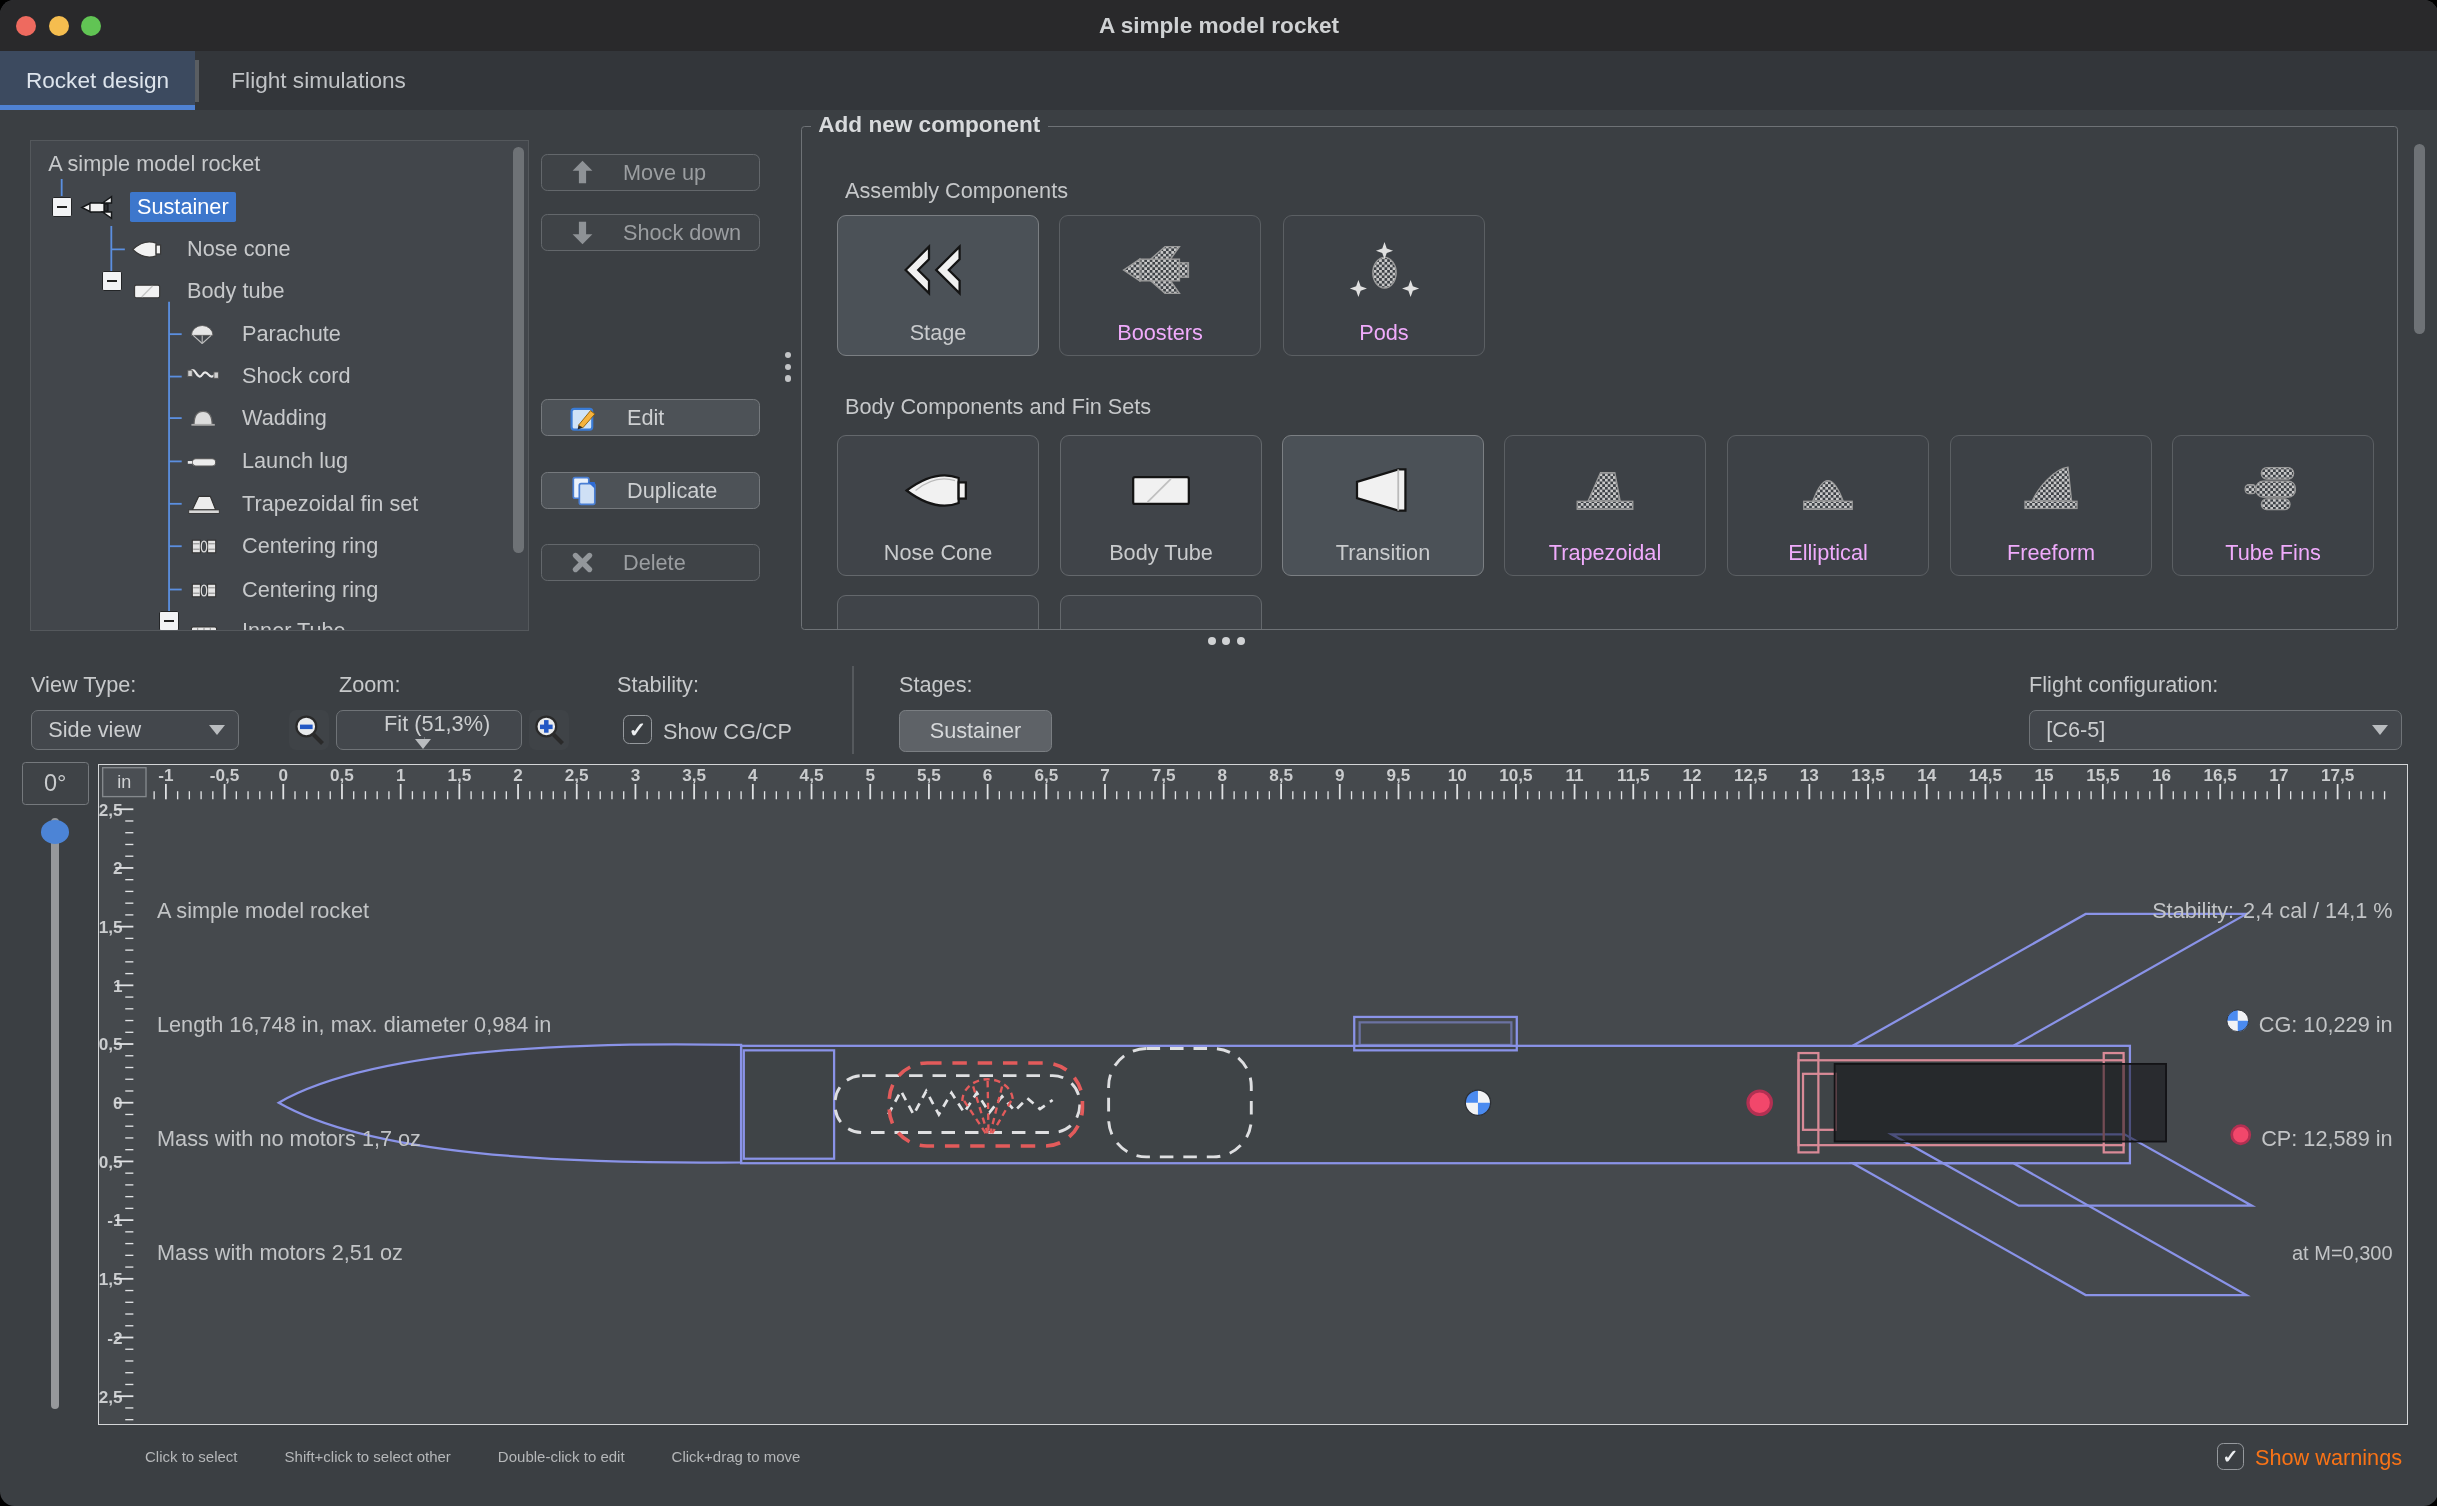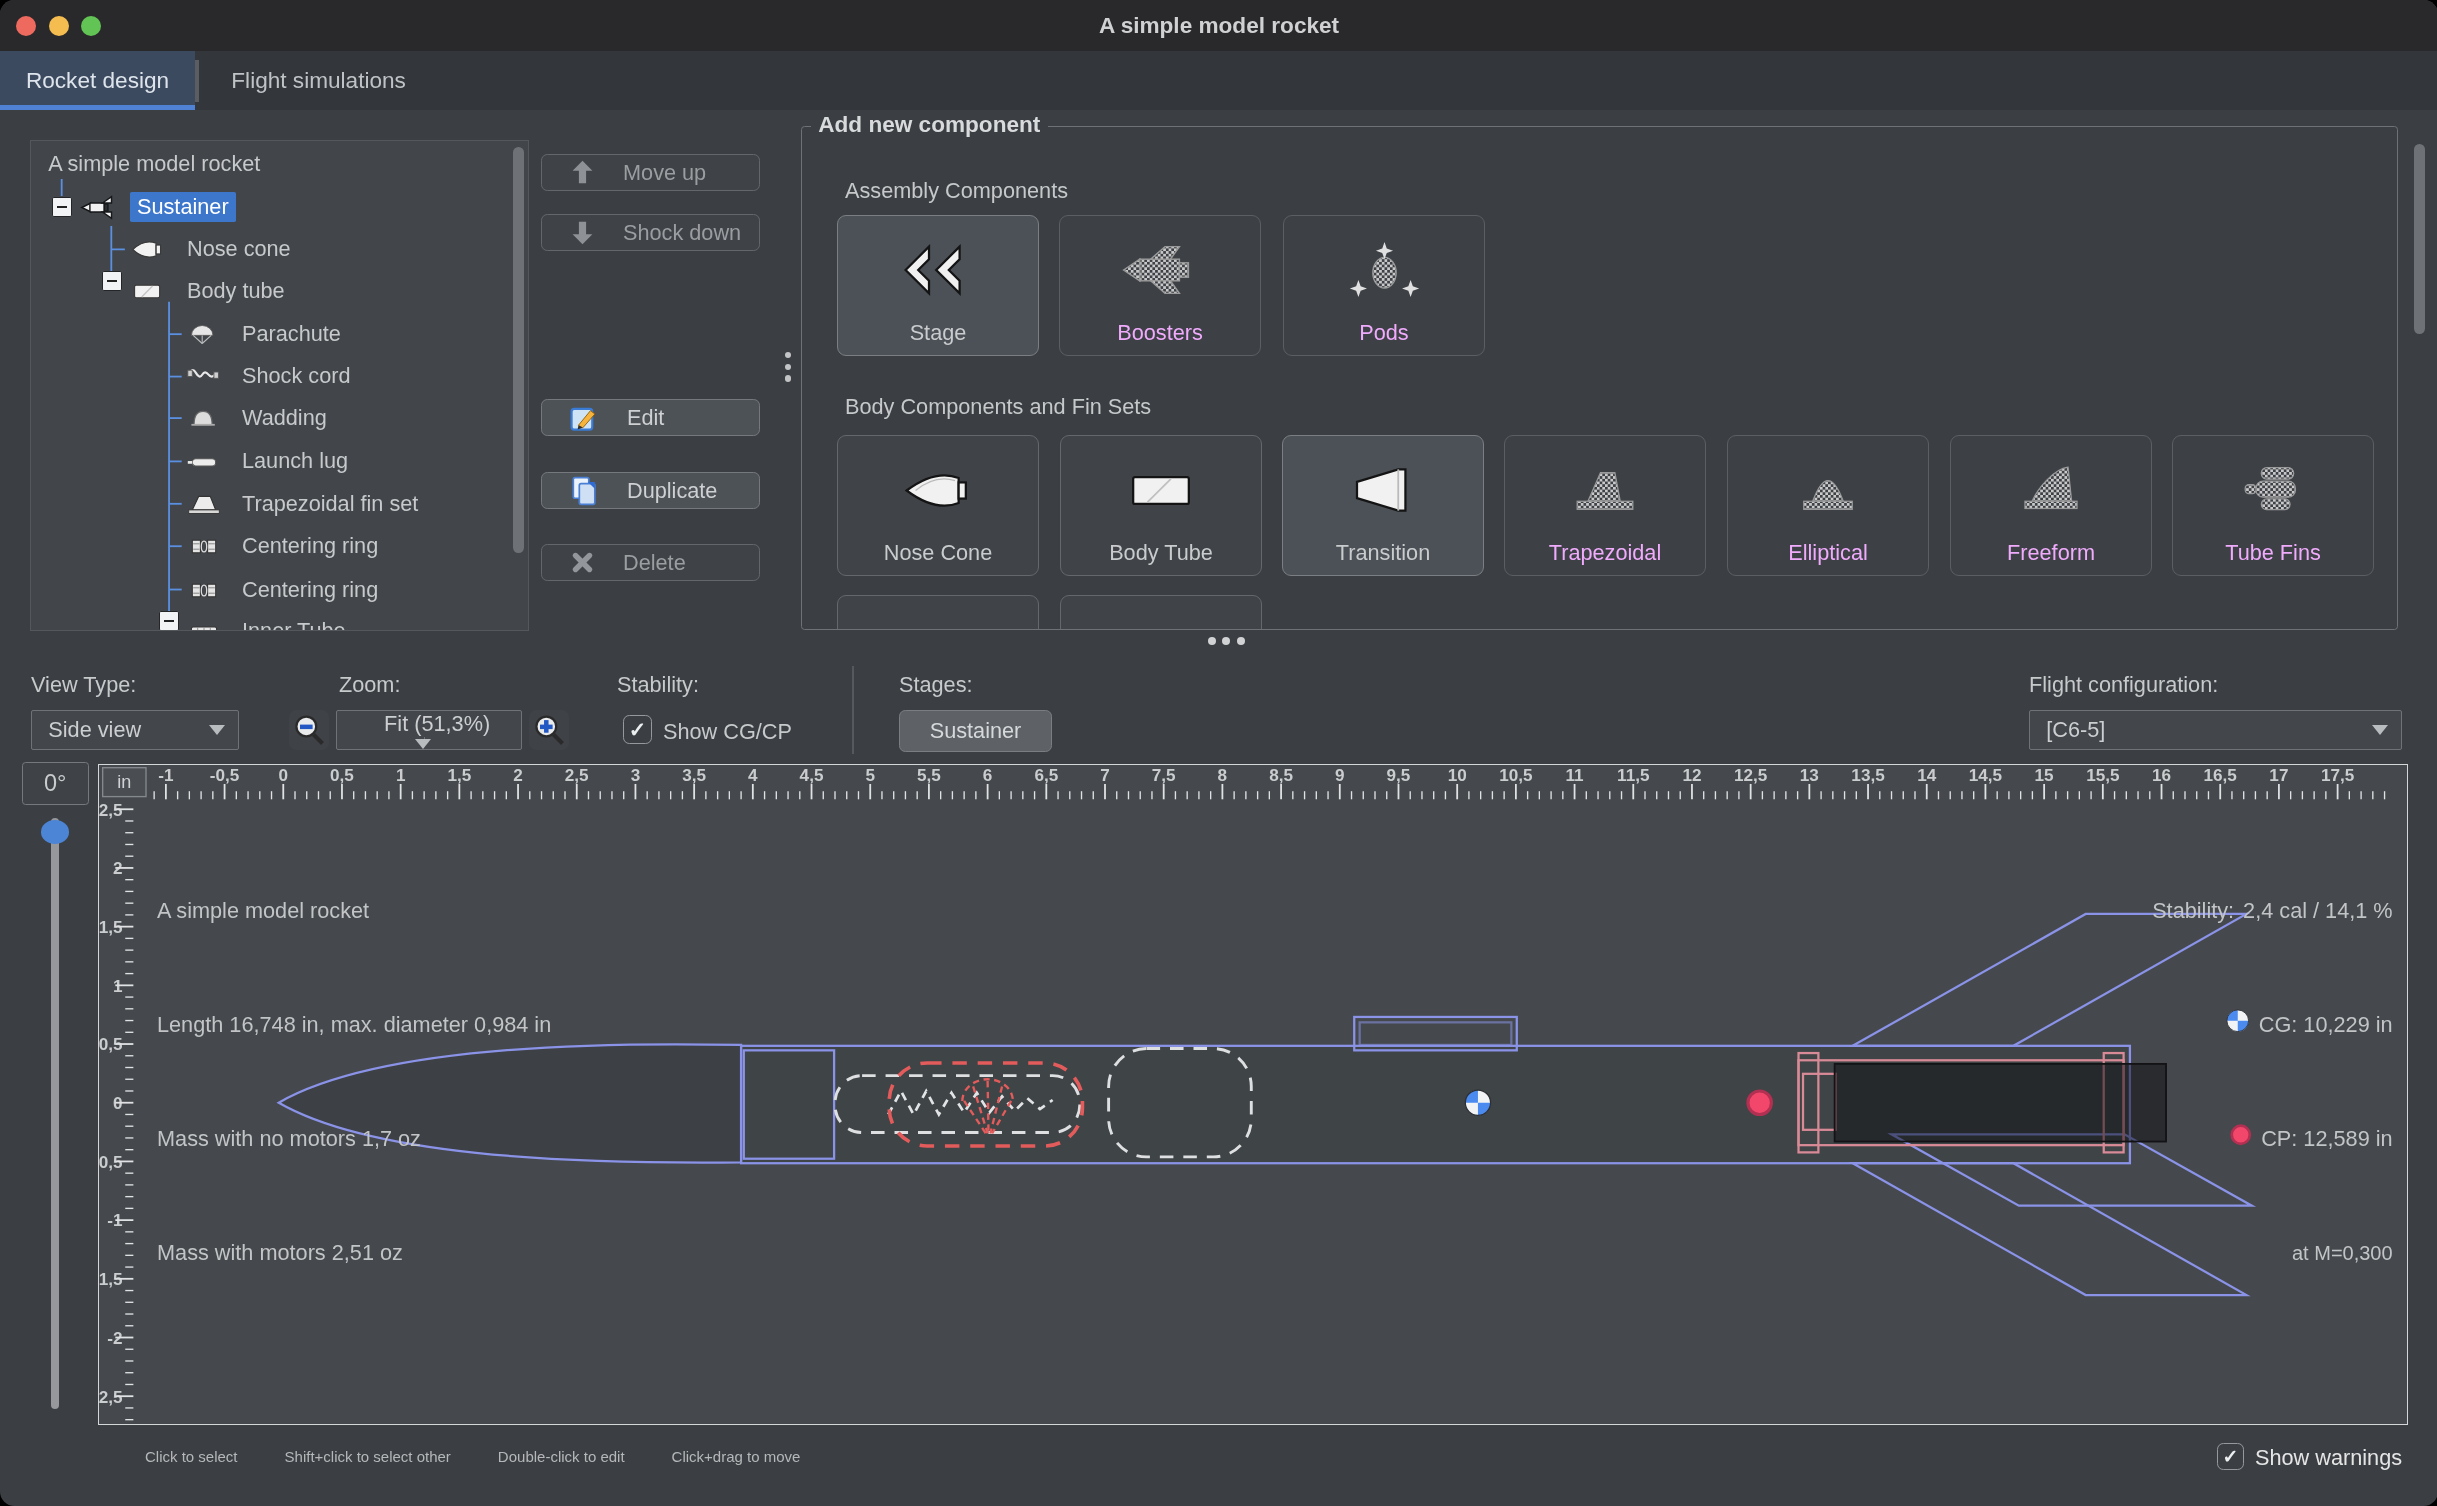--- a/index.html
+++ b/index.html
@@ -43,39 +43,39 @@
   .paneltitle{position:absolute;left:811px;top:112px;background:#3b3f43;padding:0 7.2px;color:#d8dadc;font-size:22.6px;font-weight:bold;z-index:3;}
   .grouplabel{position:absolute;color:#c6c8ca;font-size:21.7px;}
   .tile{position:absolute;width:202px;height:141px;border-radius:9px;background:#3d4146;border:1.8px solid #5b5f63;}
   .tile.enabled{background:#404449;border-color:#64686c;}
   .tile.selected{background:#4b5157;border-color:#7b7f83;}
   .tile .ticonbox{position:absolute;left:0;right:0;top:12.6px;height:83px;display:flex;align-items:center;justify-content:center;}
   .tile .tlabel{position:absolute;left:0;right:0;bottom:9px;text-align:center;font-size:21.7px;color:#c9cbcd;}
   .tile.disabled .tlabel{color:#f0abfc;margin-top:28px;}
   
   .tlab{position:absolute;color:#c7c9cb;font-size:21.7px;}
-  .dd{position:absolute;height:40px;background:#43474c;border:1.8px solid #6f7377;border-radius:2px;display:flex;align-items:center;color:#ccced0;font-size:21.7px;}
+  .dd{position:absolute;height:40px;background:#43474c;border:1.8px solid #6f7377;border-radius:7px;display:flex;align-items:center;color:#ccced0;font-size:21.7px;}
   .dd .ddtext{padding-left:16.3px;flex:1;}
   .arr{width:0;height:0;border-left:8.1px solid transparent;border-right:8.1px solid transparent;border-top:10px solid #b9bcbf;margin-right:12.6px;}
   .ddsep{width:1.8px;height:36px;background:#6f7377;margin-right:9px;}
   .zoombtn{position:absolute;width:40px;height:40px;border-radius:7.2px;display:flex;align-items:center;justify-content:center;background:#3f4347;}
   .cb{position:absolute;border:1.8px solid #95999d;border-radius:6.3px;display:flex;align-items:center;justify-content:center;color:#eceef0;font-weight:bold;background:transparent;}
   .stagebtn{position:absolute;left:899px;top:710px;width:153px;height:42px;background:#5e6267;border:0.9px solid #7a7e82;border-radius:6.3px;display:flex;align-items:center;justify-content:center;color:#d6d8da;font-size:21.7px;}
   .tooldiv{position:absolute;left:852px;top:666px;width:1.8px;height:88px;background:#55595d;}
   
   .drawarea{position:absolute;left:98px;top:764px;width:2310px;height:661px;background:#45494d;border:0.9px solid #d4d6d8;overflow:hidden;}
   .overlay{position:absolute;color:#c2c4c6;font-size:21.7px;line-height:38px;white-space:pre;}
   .stab{right:14.4px;top:51px;text-align:right;}
   .stabrow{display:flex;justify-content:flex-end;align-items:center;gap:9px;height:38px;}
   .degbox{position:absolute;left:21.7px;top:762px;width:67px;height:43px;border:1.8px solid #75797d;border-radius:3.6px;display:flex;align-items:center;justify-content:center;color:#c9cbcd;font-size:23.5px;background:#3f4347;}
   .slidertrack{position:absolute;left:51px;top:818px;width:8.1px;height:591px;background:#96989b;border-radius:4.5px;}
   .sliderknob{position:absolute;left:41px;top:820px;width:28px;height:23.5px;background:#4c84d6;border-radius:50%;}
   
   .hints{position:absolute;left:145px;top:1448px;display:flex;gap:47px;color:#b5b7b9;font-size:15px;}
-  .warnlabel{position:absolute;left:2255px;top:1445px;color:#e5e5e5;font-size:21.7px;}
+  .warnlabel{position:absolute;left:2255px;top:1445px;color:#f97316;font-size:21.7px;}
   svg text{font-family:"Liberation Sans", sans-serif;}
 </style>
 </head>
 <body>
 
 <svg width="0" height="0" style="position:absolute">
   <defs>
     <pattern id="checker" width="6" height="6" patternUnits="userSpaceOnUse">
       <rect width="6" height="6" fill="#3d4146"></rect>
       <rect width="3" height="3" fill="#c9c9c9"></rect>

